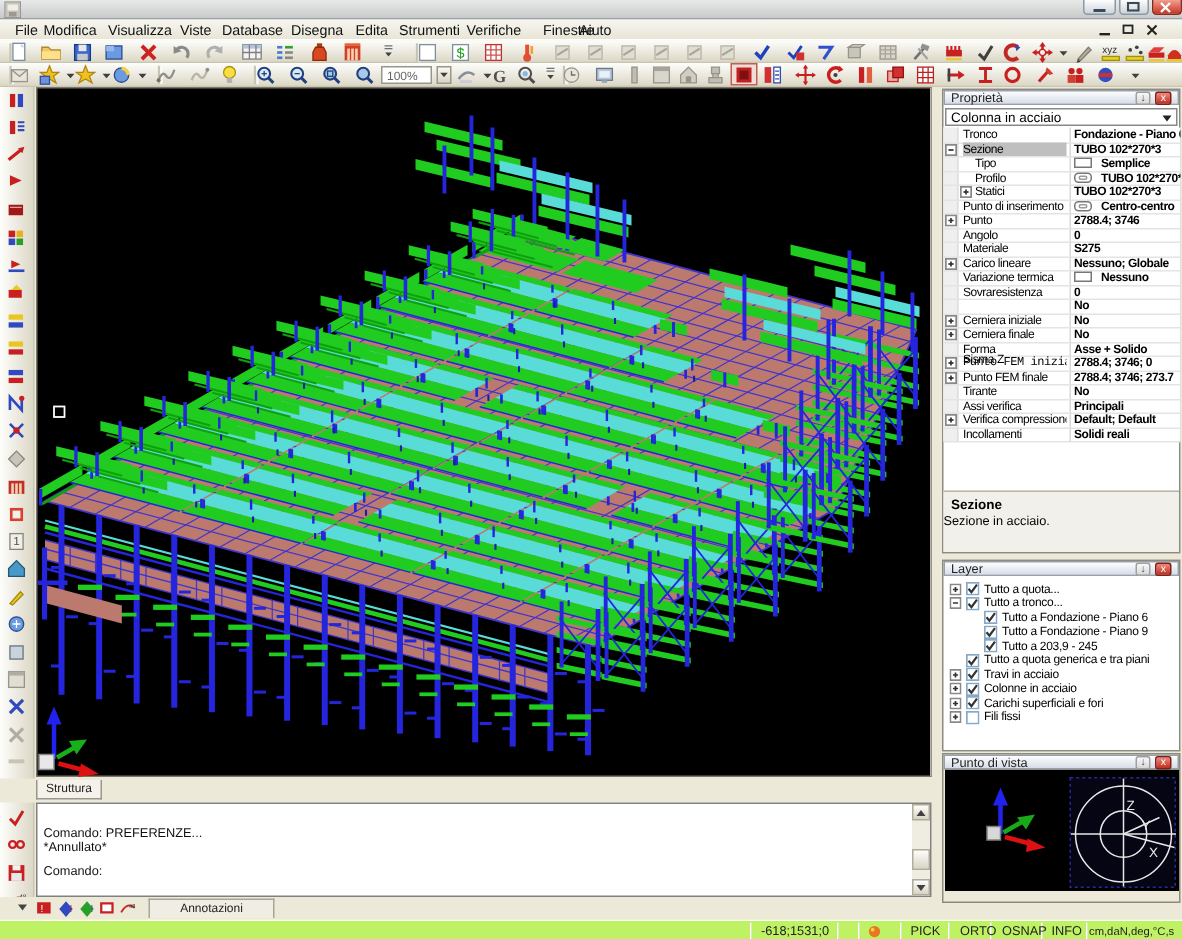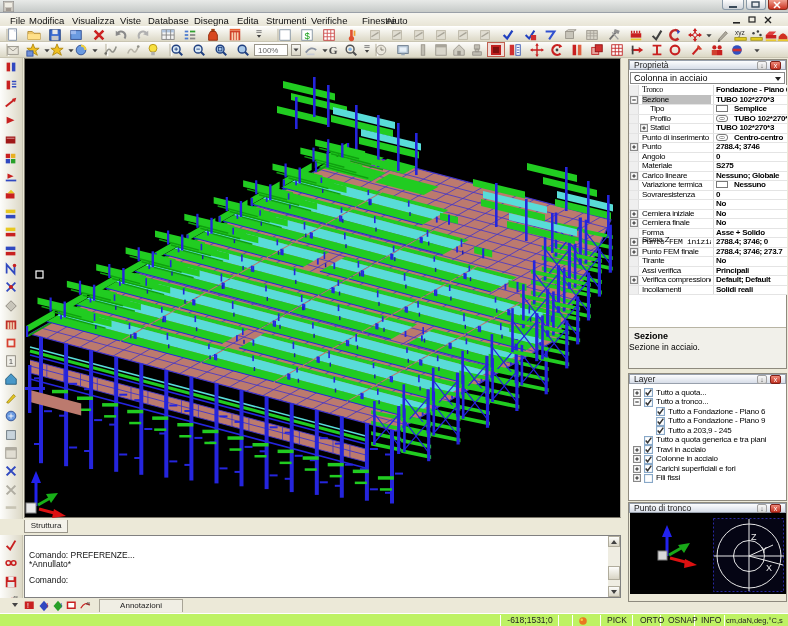--- a/index.html
+++ b/index.html
@@ -1493,21 +1493,21 @@
 <div class="ab" style="left:629px;top:218.0px;width:158px;height:1px;background:#e4e4e4"></div>
 <div class="ab" style="left:629px;top:227.5px;width:158px;height:1px;background:#e4e4e4"></div>
 <div class="ab" style="left:629px;top:237.0px;width:158px;height:1px;background:#e4e4e4"></div>
 <div class="ab" style="left:629px;top:246.5px;width:158px;height:1px;background:#e4e4e4"></div>
 <div class="ab" style="left:629px;top:256.0px;width:158px;height:1px;background:#e4e4e4"></div>
 <div class="ab" style="left:629px;top:265.5px;width:158px;height:1px;background:#e4e4e4"></div>
 <div class="ab" style="left:629px;top:275.0px;width:158px;height:1px;background:#e4e4e4"></div>
 <div class="ab" style="left:629px;top:284.5px;width:158px;height:1px;background:#e4e4e4"></div>
 <div class="ab" style="left:629px;top:294.0px;width:158px;height:1px;background:#e4e4e4"></div>
 <div class="ab pgrow" style="top:85.0px"></div>
-    <div class="ab plab" style="left:642px;top:85.0px;width:69px;font-family:Liberation Serif, serif;">Tronco</div>
+    <div class="ab plab" style="left:642px;top:85.0px;width:69px;">Tronco</div>
     <div class="ab pval" style="left:716px;top:85.0px;width:71px">Fondazione - Piano 6</div>
     <div class="ab pgrow" style="top:94.5px"></div>
     <div class="ab plab" style="left:642px;top:94.5px;width:69px;background:#bfbfbf;">Sezione</div>
     <div class="ab pval" style="left:716px;top:94.5px;width:71px">TUBO 102*270*3</div>
     <svg class="ab" style="left:630px;top:95.5px" width="8" height="8" viewBox="0 0 7 7">
       <rect x="0.5" y="0.5" width="6" height="6" fill="#fff" stroke="#888"></rect>
       <line x1="2" y1="3.5" x2="5" y2="3.5" stroke="#333"></line>
     </svg>
     <div class="ab pgrow" style="top:104.0px"></div>
     <div class="ab plab" style="left:650px;top:104.0px;width:61px;">Tipo</div>
@@ -1695,21 +1695,21 @@
     <svg class="ab" style="left:633px;top:474.4px" width="8" height="8" viewBox="0 0 7 7">
       <rect x="0.5" y="0.5" width="6" height="6" fill="#fff" stroke="#888"></rect>
       <line x1="2" y1="3.5" x2="5" y2="3.5" stroke="#333"></line>
       <line x1="3.5" y1="2" x2="3.5" y2="5" stroke="#333"></line>
     </svg>
     <svg class="ab" style="left:644px;top:473.9px" width="9" height="9" viewBox="0 0 8 8">
       <rect x="0.5" y="0.5" width="7" height="7" fill="#fff" stroke="#88a8c8"></rect>
     </svg>
     <div class="ab ltxt" style="left:656px;top:473.4px">Fili fissi</div>
 <div class="ab" style="left:628px;top:502px;width:159px;height:100px;background:#ece9d8;border:1px solid #8e8a7e"></div>
-<div class="ab phead" style="left:629px;top:503px;width:157px">Punto di tronco</div>
+<div class="ab phead" style="left:629px;top:503px;width:157px">Punto di vista</div>
 <div class="ab pinb" style="left:757px;top:504px">↓</div>
 <div class="ab closeb" style="left:770px;top:504px">x</div>
 <svg class="ab" style="left:630px;top:513px" width="156" height="81" viewBox="0 0 156 81">
       <rect width="156" height="81" fill="#000"></rect>
       <rect x="83.5" y="5.5" width="70" height="73" fill="#050514" stroke="#2828a0" stroke-dasharray="2,2"></rect>
       <g stroke="#e8e8e8" fill="none">
         <circle cx="119" cy="43" r="32"></circle>
         <circle cx="119" cy="43" r="15.5"></circle>
         <line x1="84" y1="43" x2="154" y2="43"></line>
         <line x1="119" y1="6" x2="119" y2="78"></line>

